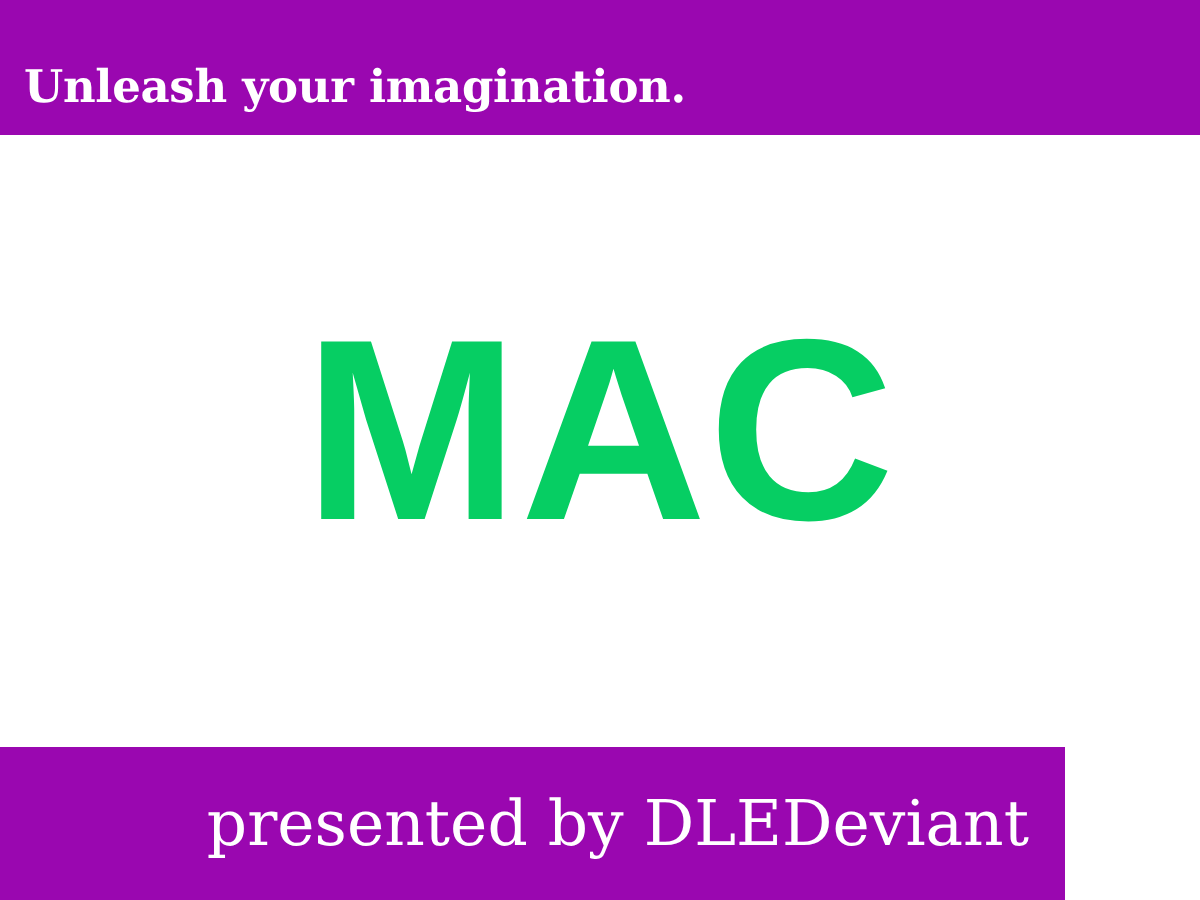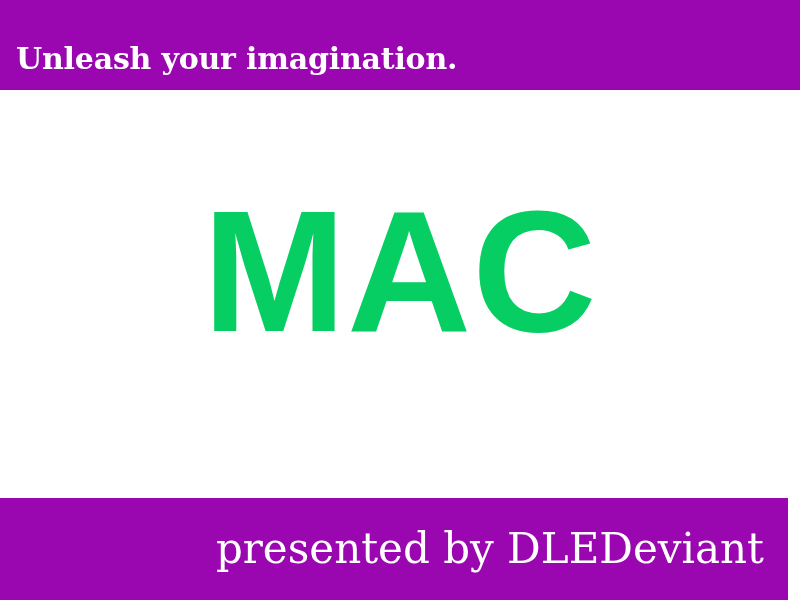--- a/index.html
+++ b/index.html
@@ -43,21 +43,21 @@
     line-height: 1;
     letter-spacing: -0.2px;
     white-space: nowrap;
     margin-top: 28px;
   }
 
   
   .stage {
     position: absolute;
     left: 0;
-    top: 74px;
+    top: 90px;
     width: 800px;
     height: 408px;
     display: flex;
     align-items: center;
     justify-content: center;
   }
   .headline {
     color: #06ce63;
     font-family: "Liberation Sans", sans-serif;
     font-weight: bold;
@@ -66,26 +66,27 @@
     letter-spacing: 1px;
     white-space: nowrap;
     margin-top: -14px;
   }
 
   
   .bottom-banner {
     position: absolute;
     left: 0;
     top: 498px;
-    width: 788px;
+    width: 679px;
     height: 102px;
     background: #9a07b0;
     display: flex;
     align-items: center;
     justify-content: flex-end;
+    padding-left: 31px;
   }
   .bottom-banner-text {
     margin-right: 24px;
     color: #ffffff;
     font-family: "DejaVu Serif", "Liberation Serif", serif;
     font-weight: normal;
     font-size: 42px;
     line-height: 1;
     white-space: nowrap;
   }

